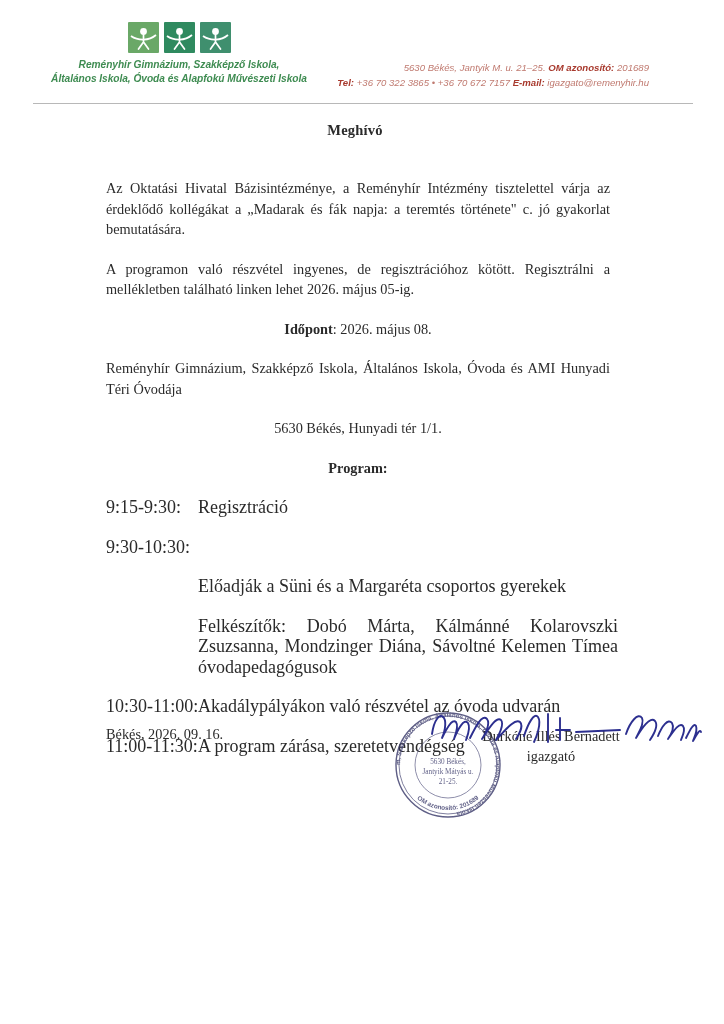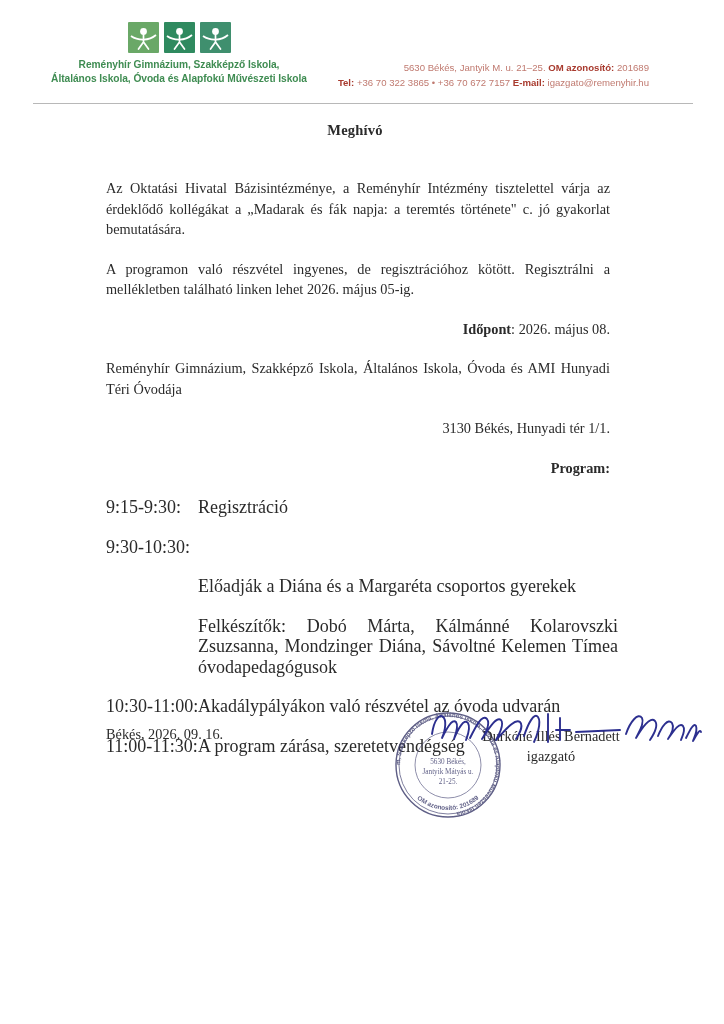--- a/index.html
+++ b/index.html
@@ -22,20 +22,21 @@
     background: #ffffff;
   }
 
   
   .letterhead {
     position: absolute;
     left: 0;
     top: 0;
     width: 676px;
     height: 108px;
+    font-style: italic;
   }
   .logo-block {
     position: absolute;
     left: 33px;
     top: 22px;
     width: 292px;
     text-align: center;
   }
   .logo-marks {
     display: flex;
@@ -106,21 +107,21 @@
     width: 512px;
   }
 
   p.para {
     margin: 0 8px 19px 0;
     font-size: 14.3px;
     line-height: 20.5px;
     text-align: justify;
     text-justify: inter-word;
   }
-  p.para.nojust { text-align: right; }
+  p.para.nojust { text-align: center; }
 
   .lbl-bold { font-weight: bold; }
 
   
   .sched {
     margin-top: 2px;
   }
   .sched-row {
     display: flex;
     margin-bottom: 19px;
@@ -246,35 +247,35 @@
 
     <p class="para">A programon való részvétel ingyenes, de regisztrációhoz kötött. Regisztrálni a mellékletben található linken lehet 2026. május 05-ig.</p>
 
     <p class="para nojust">
       <span class="lbl-bold">Időpont</span><span>: 2026. május 08.</span>
     </p>
 
 
     <p class="para">Reményhír Gimnázium, Szakképző Iskola, Általános Iskola, Óvoda és AMI Hunyadi Téri Óvodája</p>
 
-    <p class="para nojust">3130 Békés, Hunyadi tér 1/1.</p>
+    <p class="para nojust">5630 Békés, Hunyadi tér 1/1.</p>
 
     <p class="para nojust lbl-bold">Program:</p>
 
     <div class="sched">
       <div class="sched-row">
         <div class="sched-time">9:15-9:30:</div>
         <div class="sched-desc">Regisztráció</div>
       </div>
       <div class="sched-row">
         <div class="sched-time">9:30-10:30:</div>
       </div>
       <div class="sched-row sub">
         <div class="sched-time"></div>
-        <div class="sched-desc">Előadják a Diána és a Margaréta csoportos gyerekek</div>
+        <div class="sched-desc">Előadják a Süni és a Margaréta csoportos gyerekek</div>
       </div>
       <div class="sched-row sub">
         <div class="sched-time"></div>
         <div class="sched-desc just">Felkészítők: Dobó Márta, Kálmánné Kolarovszki Zsuzsanna, Mondzinger Diána, Sávoltné Kelemen Tímea óvodapedagógusok</div>
       </div>
       <div class="sched-row">
         <div class="sched-time">10:30-11:00:</div>
         <div class="sched-desc">Akadálypályákon való részvétel az óvoda udvarán</div>
       </div>
       <div class="sched-row">

